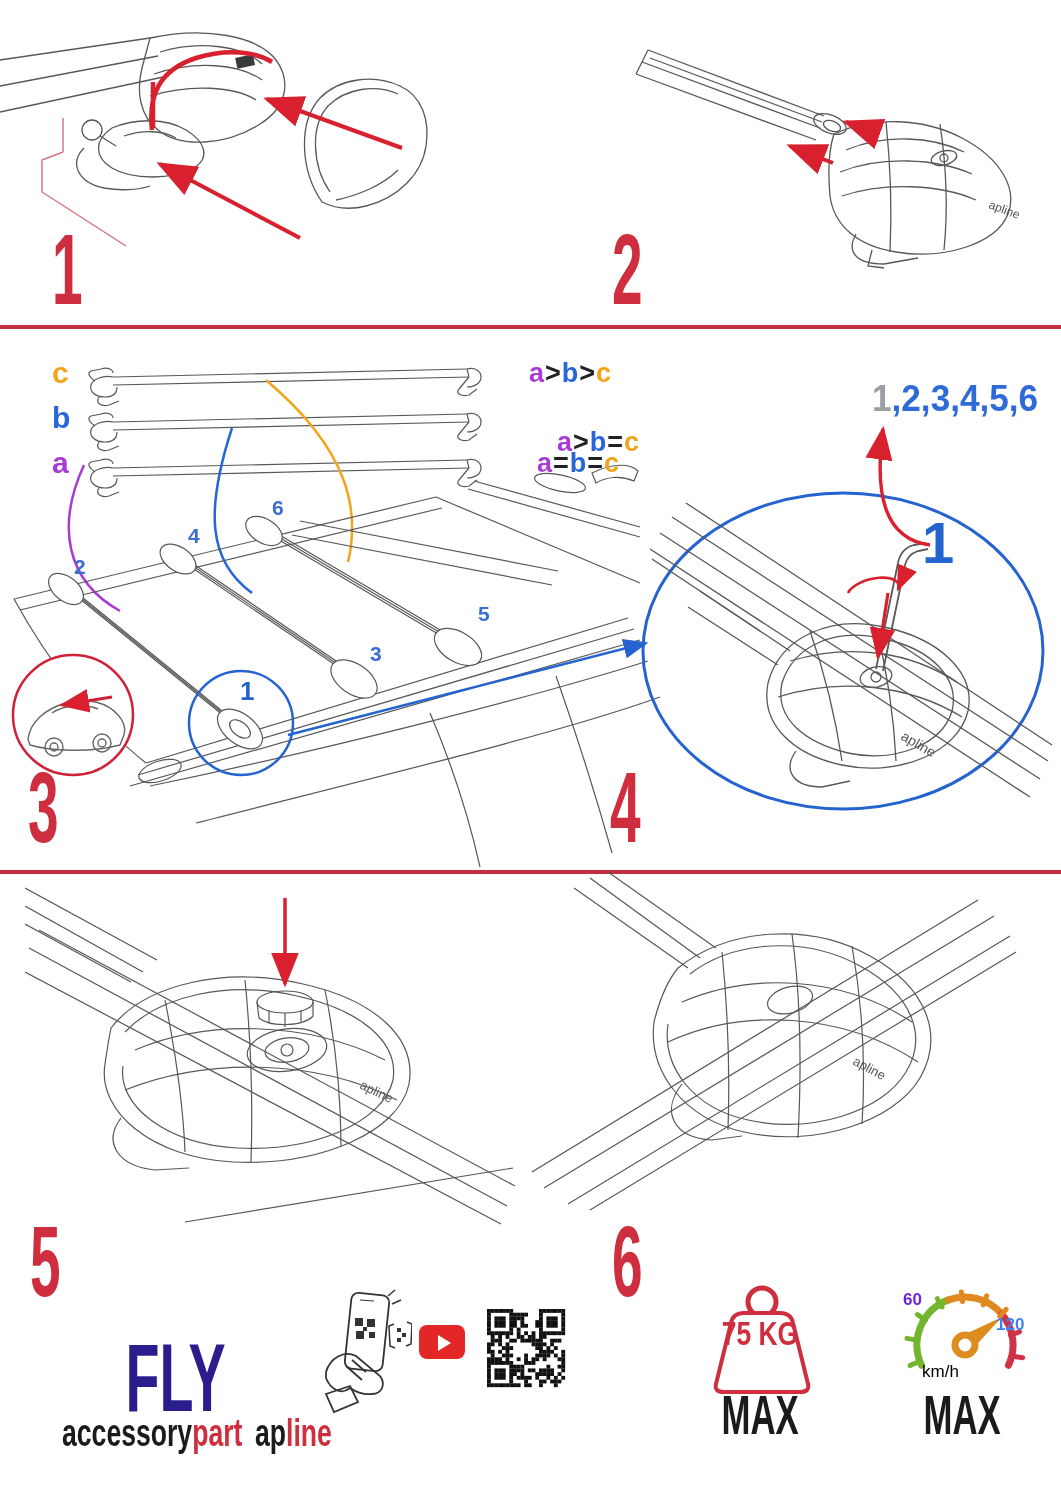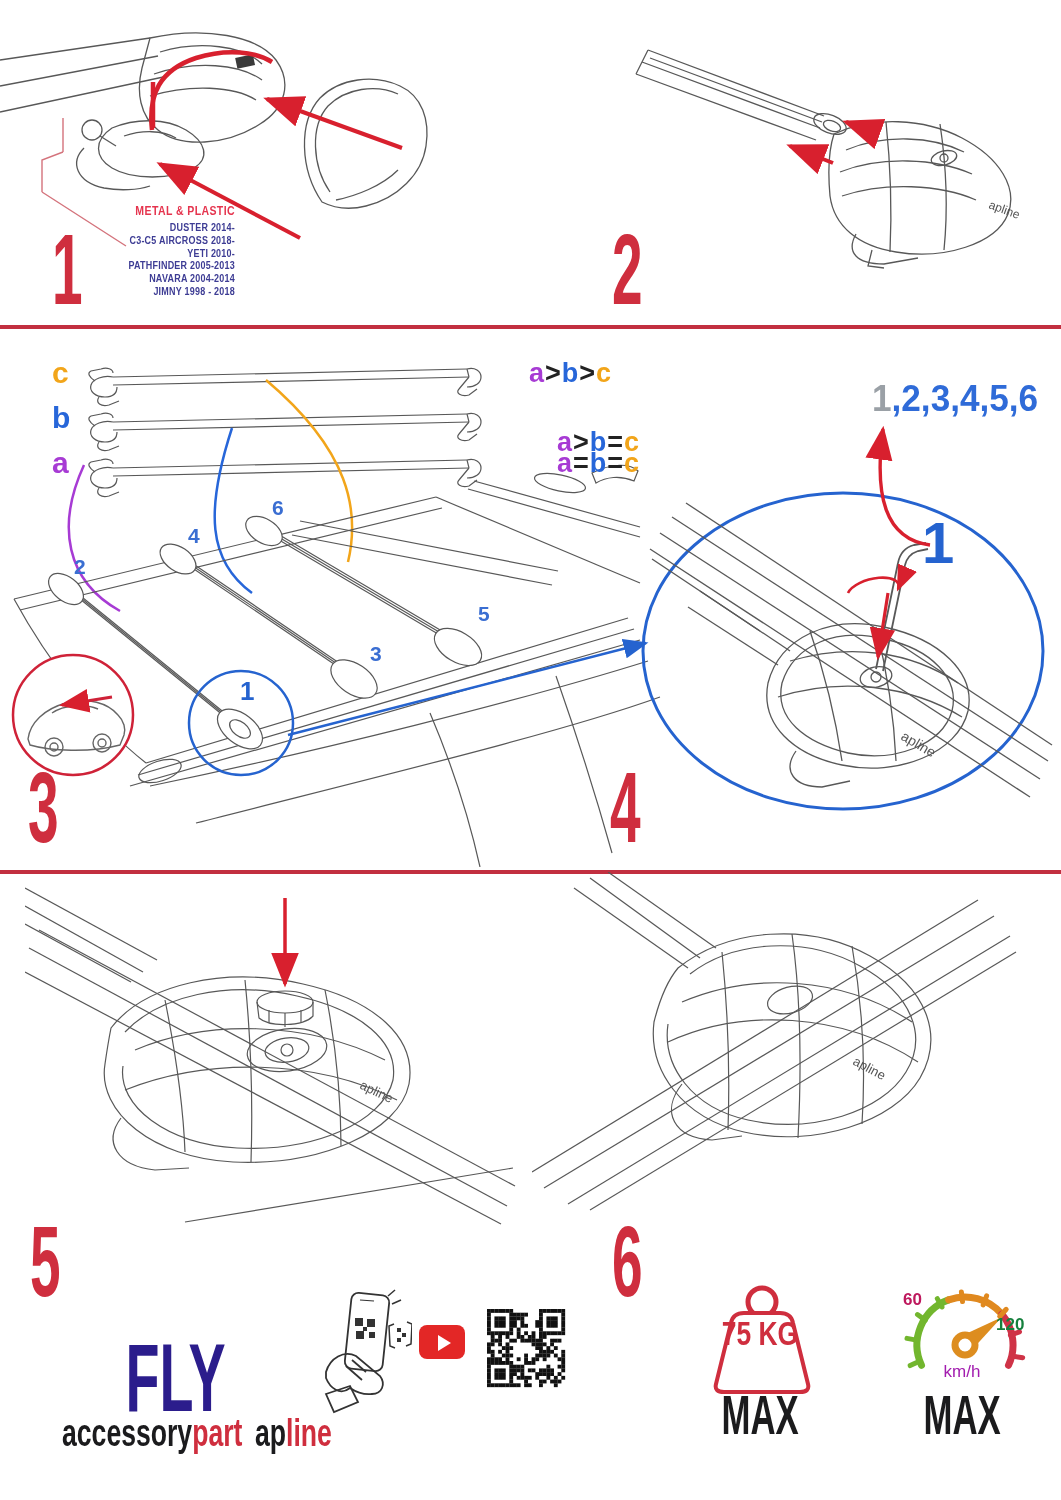--- a/index.html
+++ b/index.html
@@ -22,23 +22,23 @@
   .seq{font-size:37px;font-weight:700;letter-spacing:0px;transform:scaleX(.95);transform-origin:0 0;white-space:nowrap;}
   .seq .first{color:#9aa0a6;}
   .seq .rest{color:#2f6bd8;}
   .toolnum{color:#2563cf;font-size:58px;font-weight:700;line-height:1;}
   .fly{color:#2b1d8c;font-size:96px;font-weight:700;line-height:.88;transform:scaleX(.58);transform-origin:50% 0;text-align:center;width:160px;}
   .brand{font-size:38px;font-weight:700;transform:scaleX(.70);transform-origin:0 0;white-space:nowrap;}
   .brand .dark{color:#1b1b1d}.brand .red{color:#cf2e3e}
   .brand .gap{display:inline-block;width:18px;}
   .kg{color:#cf2e3e;font-size:33px;font-weight:700;transform:scaleX(.8);transform-origin:50% 0;text-align:center;width:124px;}
   .maxlabel{font-size:56px;font-weight:700;color:#1b1b1d;line-height:.9;transform:scaleX(.62);transform-origin:50% 0;text-align:center;width:124px;}
-  .sp-lo{color:#be185d;font-size:17px;font-weight:700;}
-  .sp-hi{color:#15803d;font-size:17px;font-weight:700;}
-  .sp-unit{color:#a21caf;font-size:17px;font-weight:400;width:80px;text-align:center;}
+  .sp-lo{color:#6d28d9;font-size:17px;font-weight:700;}
+  .sp-hi{color:#3b82f6;font-size:17px;font-weight:700;}
+  .sp-unit{color:#000000;font-size:17px;font-weight:400;width:80px;}
 </style>
 </head>
 <body>
 
 <div id="sheet">
 
   <svg class="abs" style="left:0;top:0" width="1061" height="327" viewBox="0 0 1061 327">
     <defs>
       <marker id="ar1" markerWidth="11" markerHeight="9" refX="9" refY="4" orient="auto">
         <path d="M0,0 L10,4 L0,8 Z" fill="#d8202e"></path>
@@ -94,33 +94,20 @@
     </g>
     <g>
       <path d="M877,133 L846,122" stroke="#d8202e" stroke-width="4" fill="none" marker-end="url(#ar1)"></path>
       <path d="M833,163 L790,146" stroke="#d8202e" stroke-width="4" fill="none" marker-end="url(#ar1)"></path>
     </g>
   </svg>
 
   <div class="abs stepnum" style="left:52px;top:226px">1</div>
   <div class="abs stepnum" style="left:612px;top:226px">2</div>
 
-  <div class="abs" style="left:35px;top:203px">
-    <div class="matblock">
-      <div class="matlabel">METAL &amp; PLASTIC</div>
-      <div class="models">
-        <div>DUSTER 2014-</div>
-        <div>C3-C5 AIRCROSS 2018-</div>
-        <div>YETI 2010-</div>
-        <div>PATHFINDER 2005-2013</div>
-        <div>NAVARA 2004-2014</div>
-        <div>JIMNY 1998 - 2018</div>
-      </div>
-    </div>
-  </div>
 
   <div class="divider" style="top:325px"></div>
 
   <svg class="abs" style="left:0;top:331px" width="1061" height="536" viewBox="0 0 1061 536">
     <defs>
       <marker id="ar2" markerWidth="11" markerHeight="9" refX="9" refY="4" orient="auto">
         <path d="M0,0 L10,4 L0,8 Z" fill="#d8202e"></path>
       </marker>
       <marker id="arB2" markerWidth="11" markerHeight="9" refX="9" refY="4" orient="auto">
         <path d="M0,0 L10,4 L0,8 Z" fill="#2563cf"></path>
@@ -237,21 +224,21 @@
       <path d="M930,214 C885,208 874,165 883,98" stroke="#d8202e" stroke-width="3.4" fill="none" marker-end="url(#ar2)"></path>
     </g>
   </svg>
 
   <div class="abs barletter col-c" style="left:52px;top:358px">c</div>
   <div class="abs barletter col-b" style="left:52px;top:403px">b</div>
   <div class="abs barletter col-a" style="left:52px;top:448px">a</div>
 
   <div class="abs cmp" style="left:529px;top:358px"><span class="col-a">a</span><span class="op">&gt;</span><span class="col-b">b</span><span class="op">&gt;</span><span class="col-c">c</span></div>
   <div class="abs cmp" style="left:557px;top:427px"><span class="col-a">a</span><span class="op">&gt;</span><span class="col-b">b</span><span class="op">=</span><span class="col-c">c</span></div>
-  <div class="abs cmp" style="left:557px;top:448px"><span class="col-a">a</span><span class="op">=</span><span class="col-b">b</span><span class="op">=</span><span class="col-c">c</span></div>
+  <div class="abs cmp" style="left:537px;top:448px"><span class="col-a">a</span><span class="op">=</span><span class="col-b">b</span><span class="op">=</span><span class="col-c">c</span></div>
 
   <div class="abs posnum" style="left:74px;top:555px">2</div>
   <div class="abs posnum" style="left:188px;top:524px">4</div>
   <div class="abs posnum" style="left:272px;top:496px">6</div>
   <div class="abs posnum" style="left:370px;top:642px">3</div>
   <div class="abs posnum" style="left:478px;top:602px">5</div>
   <div class="abs posnum" style="left:240px;top:676px;font-size:26px;color:#2563cf">1</div>
 
   <div class="abs seq" style="left:872px;top:378px"><span class="first">1</span><span class="rest">,2,3,4,5,6</span></div>
   <div class="abs toolnum" style="left:922px;top:514px">1</div>

